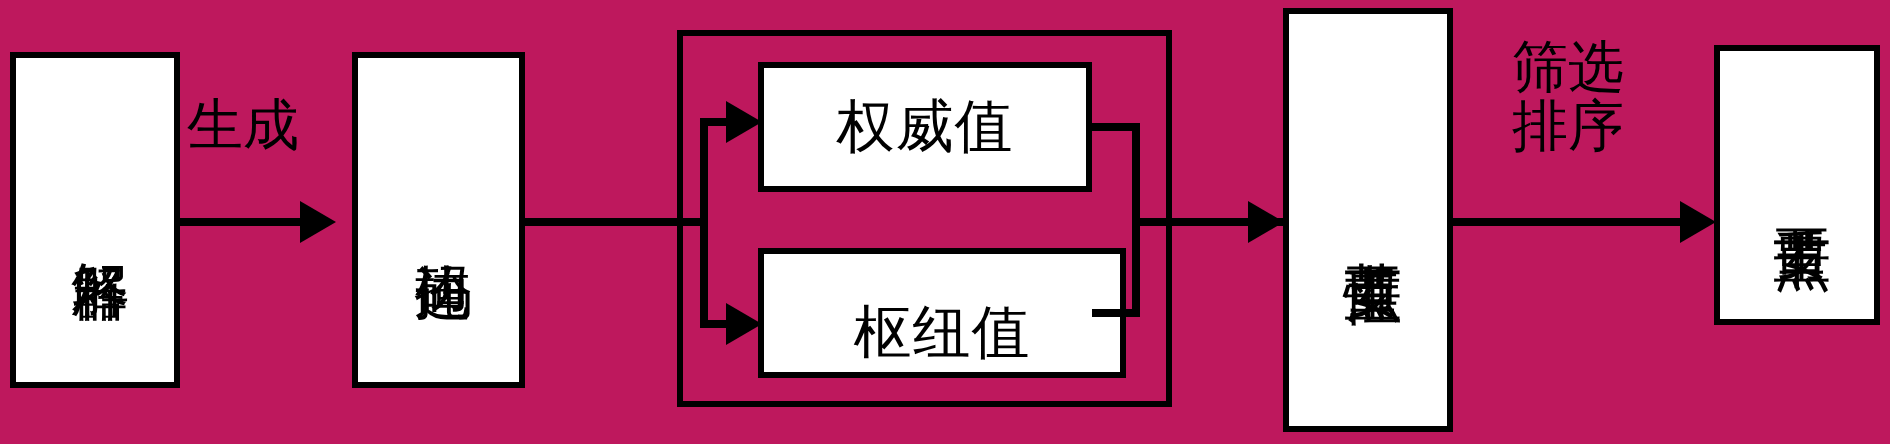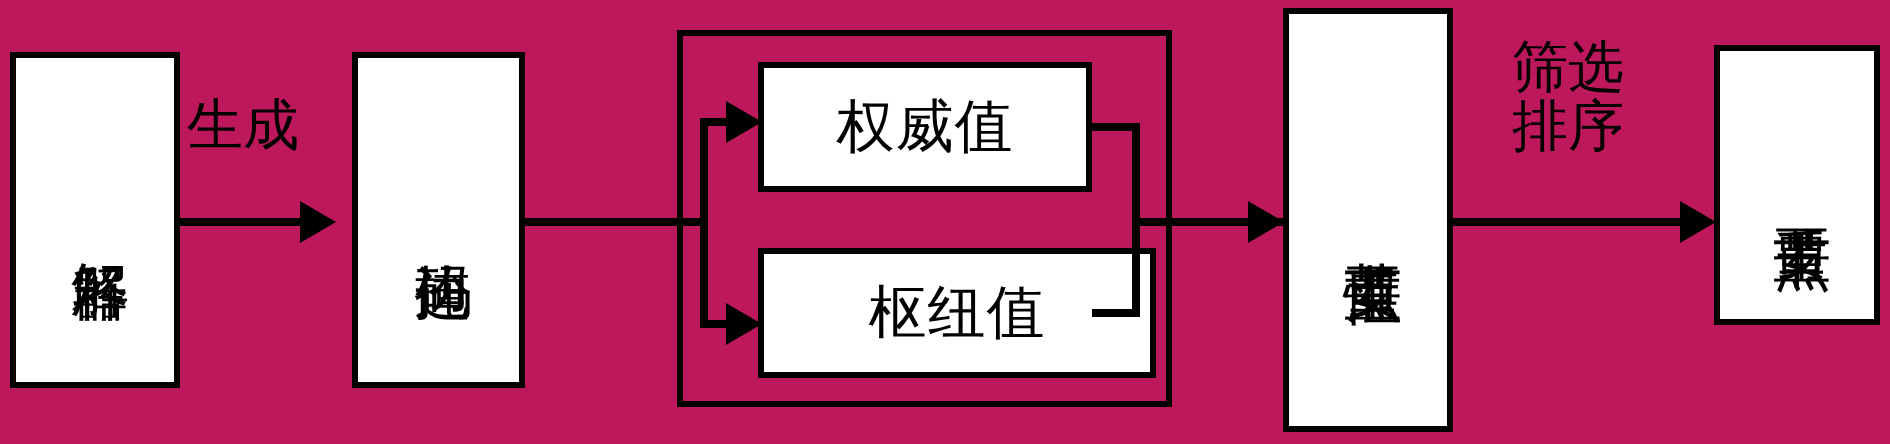--- a/index.html
+++ b/index.html
@@ -97,21 +97,21 @@
 
   <div class="line" style="left:700px;top:320px;width:32px;height:8px;"></div>
   <div class="arrowhead" style="left:726px;top:303px;"></div>
 
   <div class="group" style="left:677px;top:30px;width:495px;height:377px;"></div>
 
   <div class="inner" style="left:758px;top:62px;width:334px;height:130px;">
     <span class="hlabel">权威值</span>
   </div>
 
-  <div class="inner" style="left:758px;top:248px;width:398px;height:130px;">
+  <div class="inner" style="left:758px;top:248px;width:368px;height:130px;align-items:flex-end;">
     <span class="hlabel">枢纽值</span>
   </div>
 
   <div class="line" style="left:1092px;top:123px;width:48px;height:8px;"></div>
   <div class="line" style="left:1092px;top:309px;width:48px;height:8px;"></div>
   <div class="line" style="left:1132px;top:123px;width:8px;height:194px;"></div>
   <div class="line" style="left:1132px;top:218px;width:152px;height:8px;"></div>
   <div class="arrowhead" style="left:1248px;top:201px;"></div>
 
   <div class="box" style="left:1283px;top:8px;width:170px;height:424px;">

